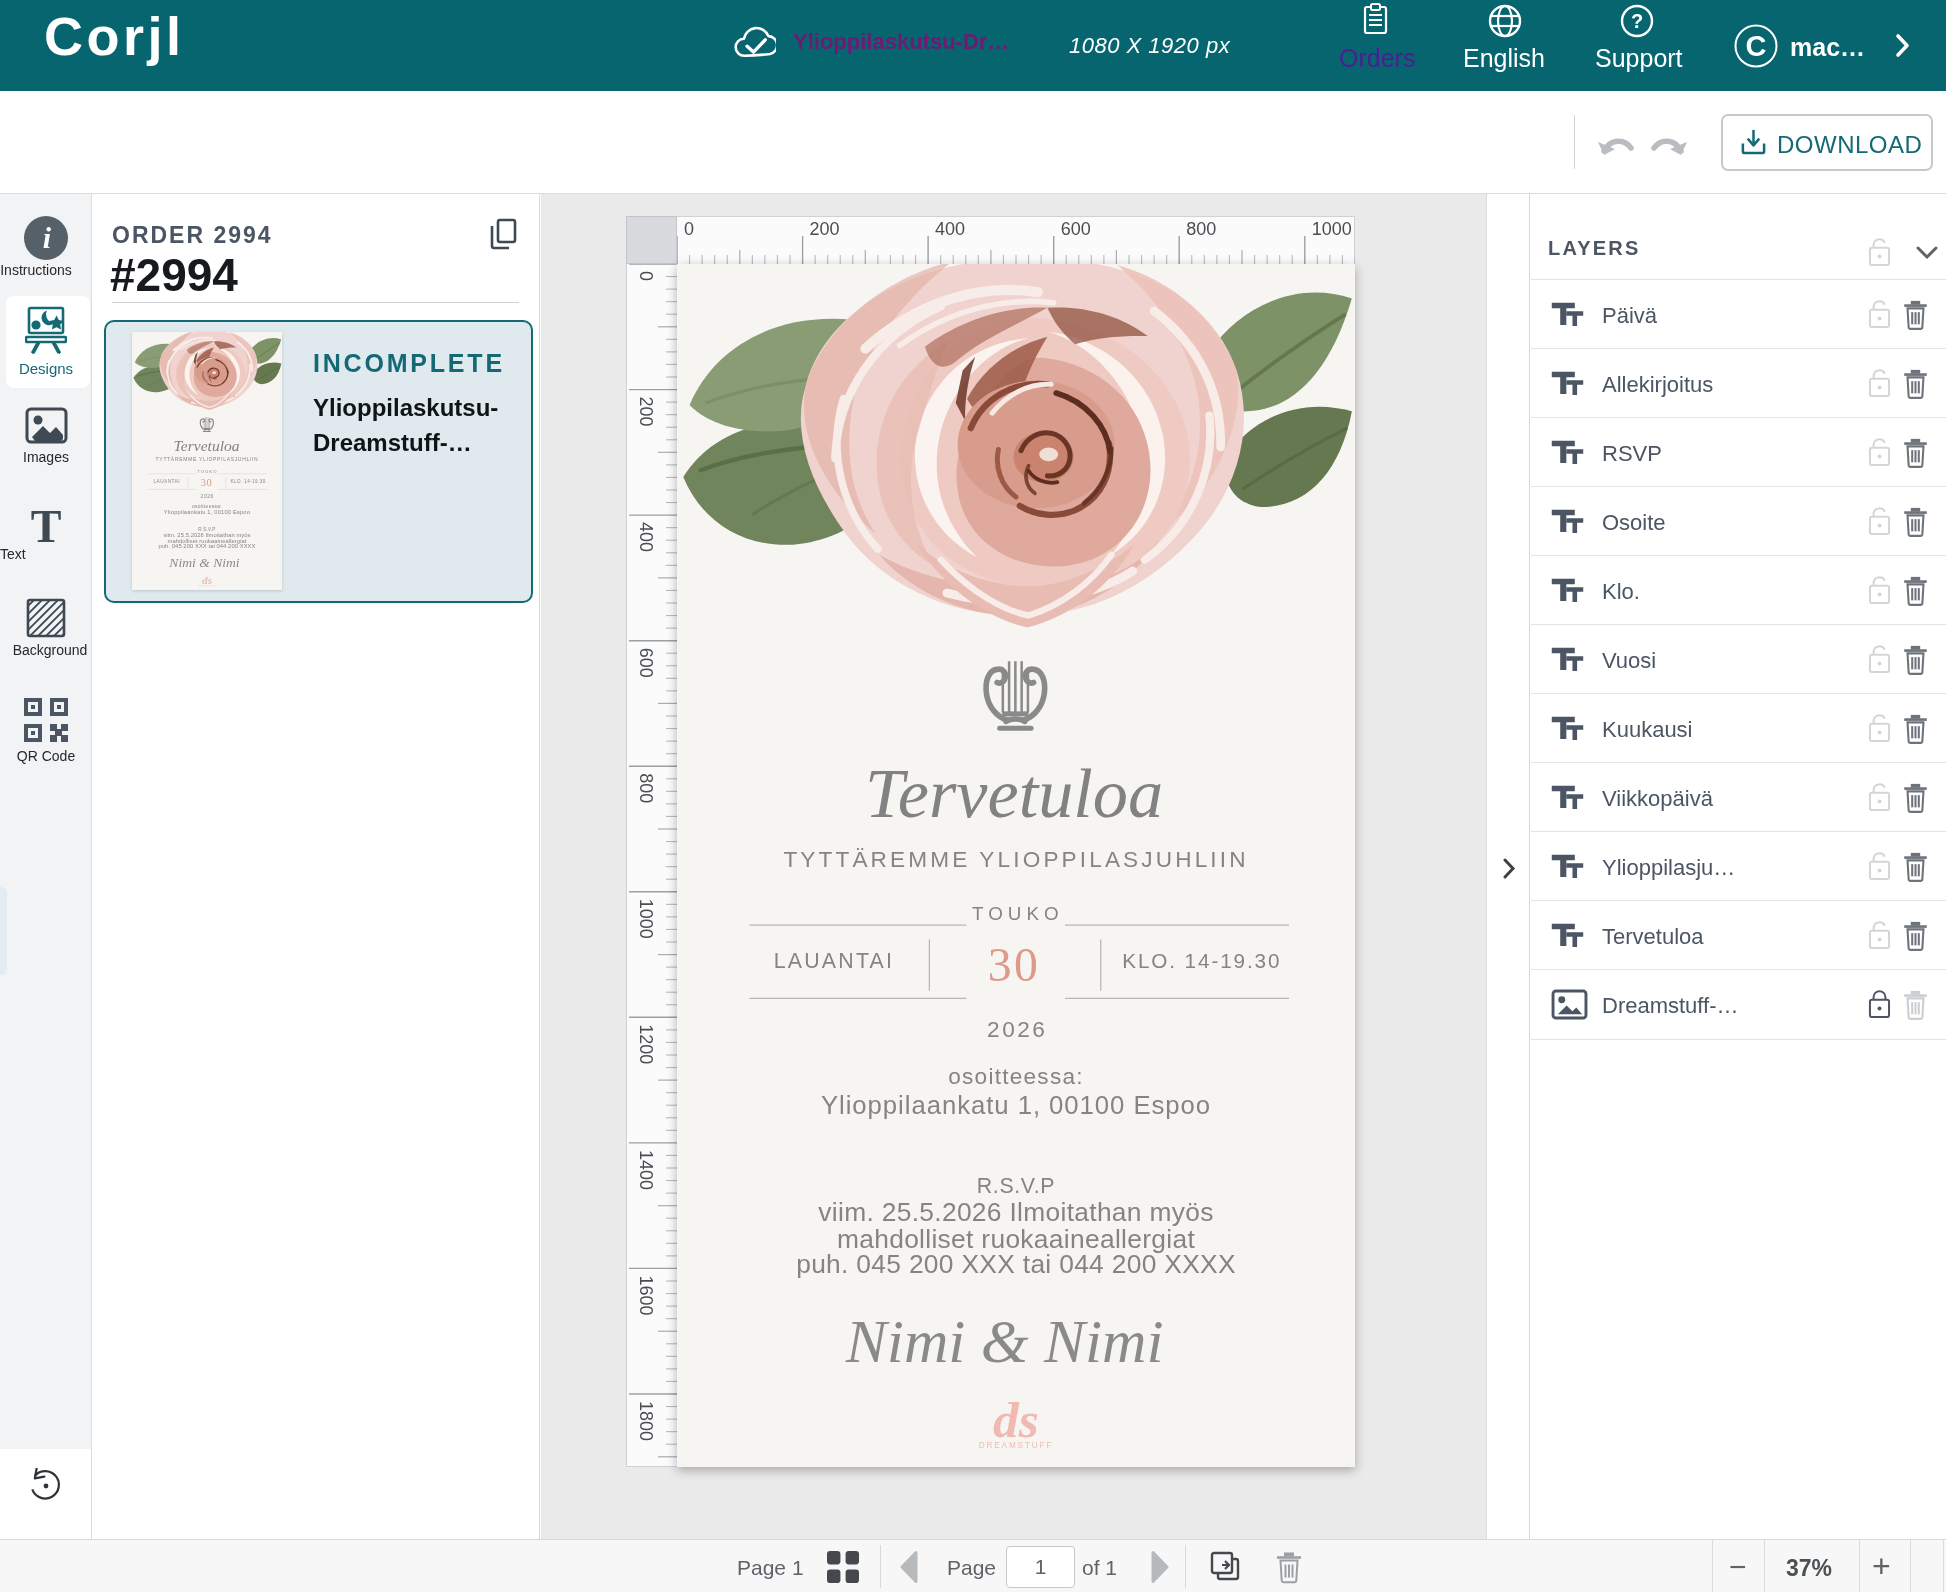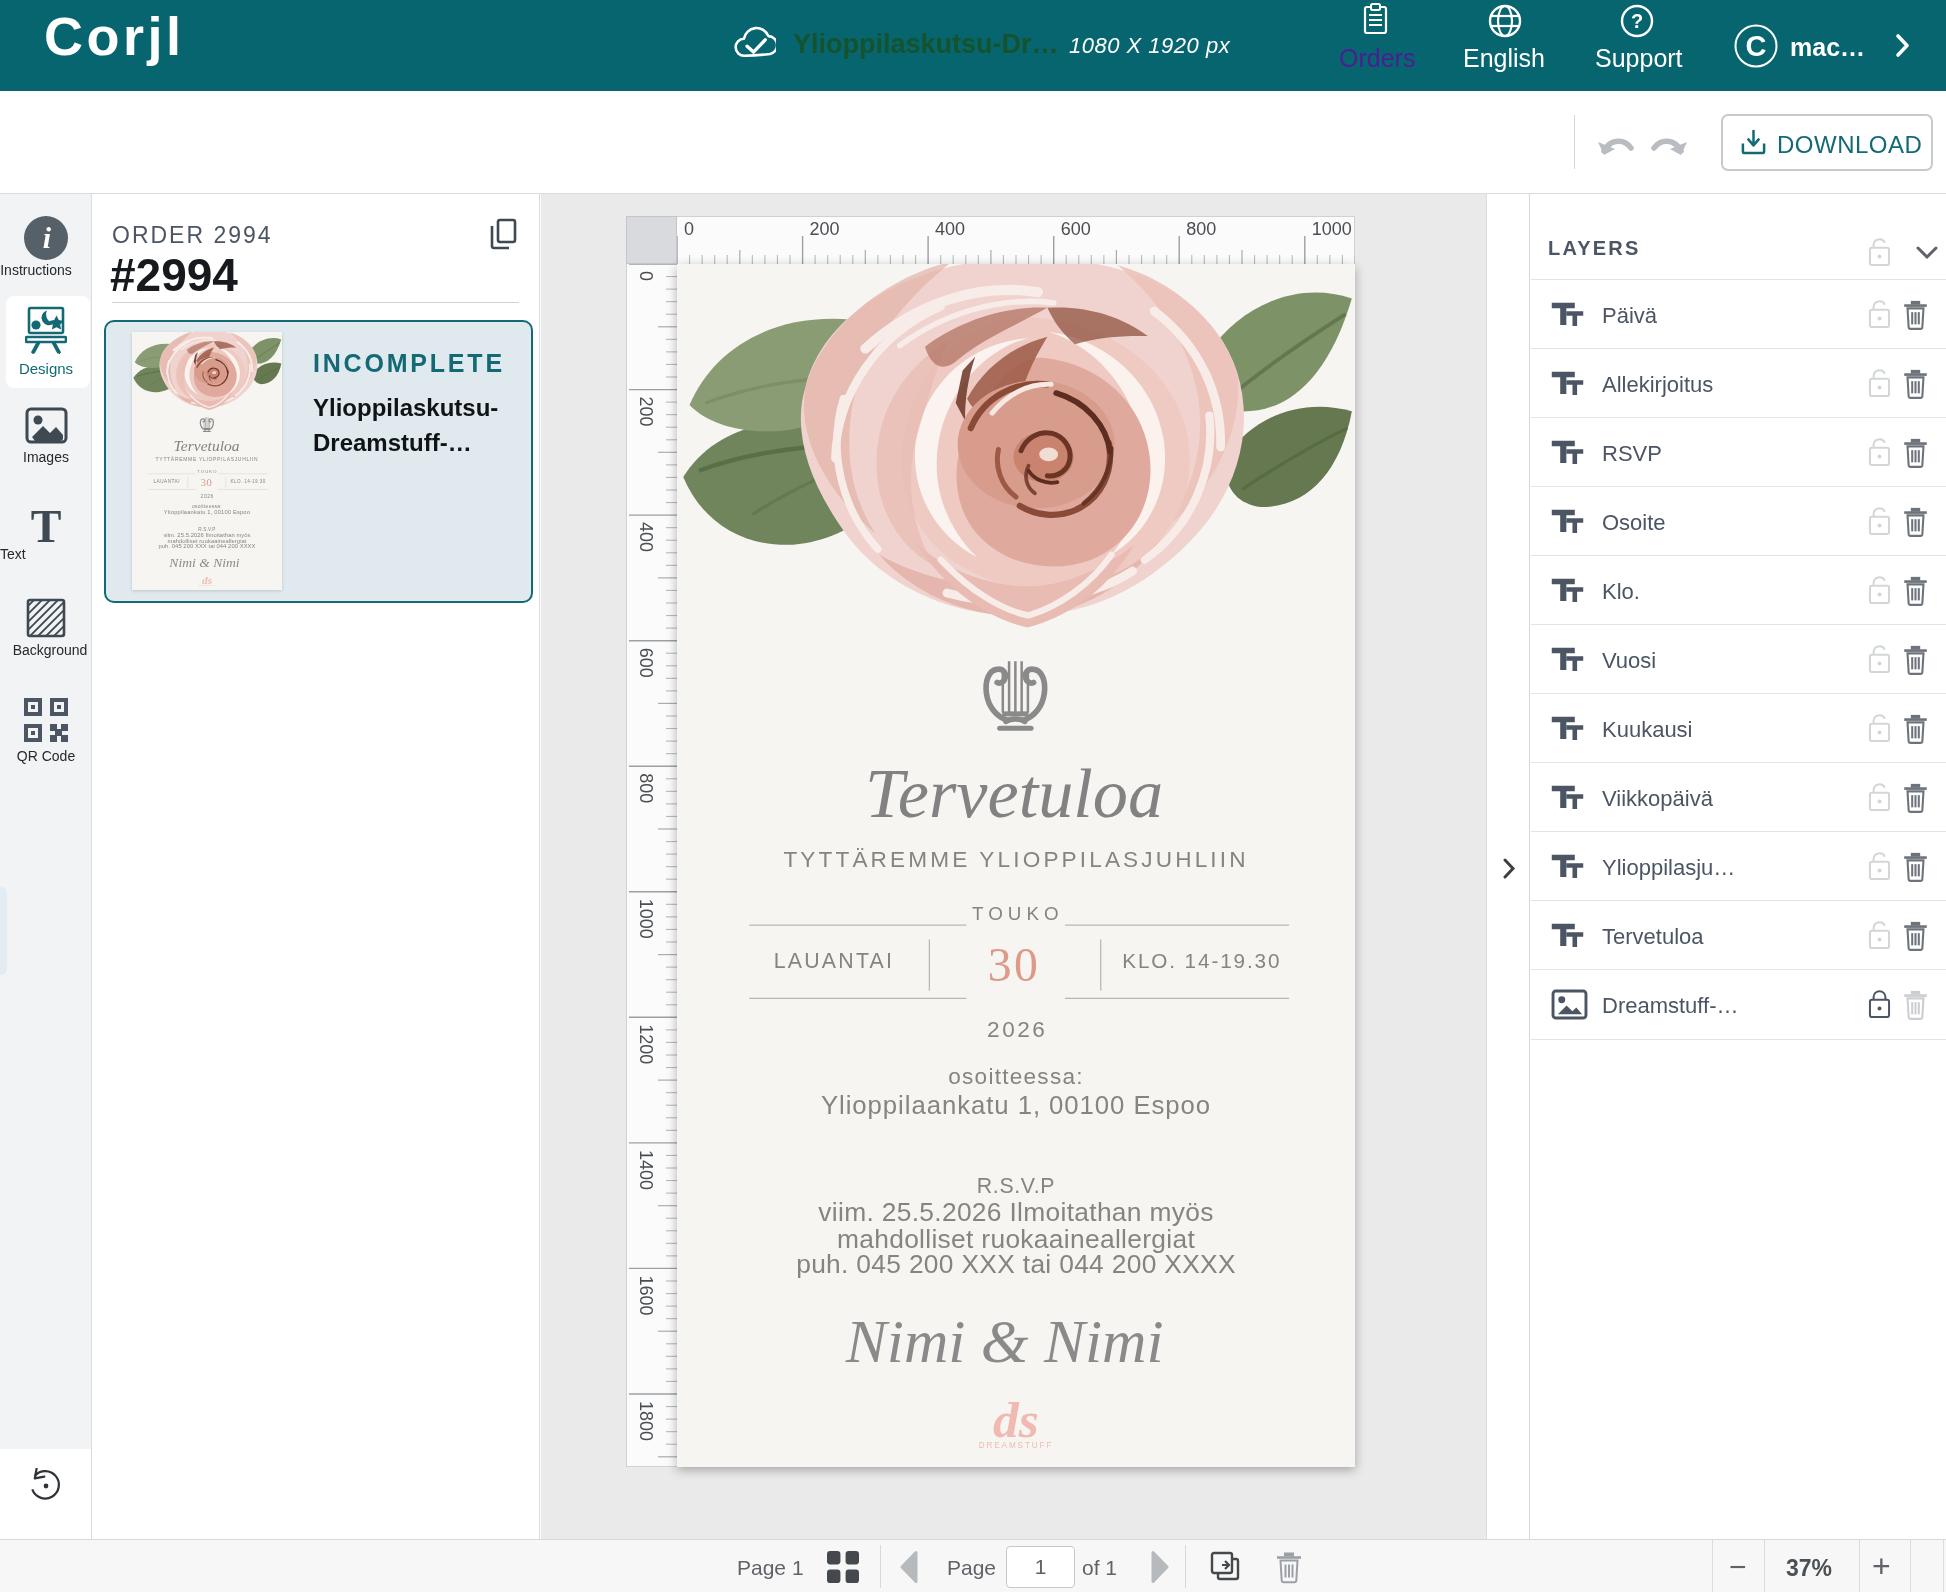--- a/index.html
+++ b/index.html
@@ -90,21 +90,21 @@
         <text x="540" y="1890" font-family="Liberation Sans" font-size="13" letter-spacing="3" fill="#f0bab2" text-anchor="middle">DREAMSTUFF</text>
       </g>
     </defs>
   </svg>
 <div class="abs" style="left:0;top:0;width:1946px;height:91px;background:#07656f"></div>
 <div class="abs" style="left:44px;top:5px;color:#fff;font-size:54px;font-weight:bold;letter-spacing:3.5px">Corjl</div>
 <svg style="position:absolute;left:731px;top:26px" width="45" height="33" viewBox="0 0 38 31">
     <path d="M10.5,28 a8,8 0 0 1 -0.5,-16 a12,12 0 0 1 23,-2.5 a8.5,8.5 0 0 1 1.5,16.8 q-12,1.4 -24,1.7 z" fill="none" stroke="#fff" stroke-width="2.4" stroke-linejoin="round"></path>
     <path d="M13 19 L19 24.5 L30 13" stroke="#fff" stroke-width="3.2" fill="none" stroke-linecap="round" stroke-linejoin="round"></path>
   </svg>
-<div class="abs" style="left:793px;top:29px;color:#14532d;font-size:27px;font-weight:bold">Ylioppilaskutsu-Dr…</div>
+<div class="abs" style="left:793px;top:29px;color:#701a75;font-size:22px;font-weight:bold">Ylioppilaskutsu-Dr…</div>
 <div class="abs" style="left:1069px;top:33px;color:#fff;font-size:22px;font-style:italic;letter-spacing:0.5px">1080 X 1920 px</div>
 <svg style="position:absolute;left:1362px;top:3px" width="27" height="32" viewBox="0 0 27 32">
     <rect x="3" y="4" width="21" height="26" rx="2" fill="none" stroke="#fff" stroke-width="2.2"></rect>
     <rect x="9" y="1" width="9" height="6" rx="1.5" fill="#07656f" stroke="#fff" stroke-width="2"></rect>
     <line x1="7" y1="12" x2="20" y2="12" stroke="#fff" stroke-width="2"></line>
     <line x1="7" y1="17" x2="20" y2="17" stroke="#fff" stroke-width="2"></line>
     <line x1="7" y1="22" x2="20" y2="22" stroke="#fff" stroke-width="2"></line>
   </svg>
 <div class="abs" style="left:1339px;top:44px;color:#4c1d95;font-size:25px">Orders</div>
 <svg style="position:absolute;left:1488px;top:4px" width="34" height="34" viewBox="0 0 34 34">
@@ -212,21 +212,21 @@
 </g>
   </svg>
 <div class="abs" style="left:0;top:748px;width:92px;text-align:center;font-size:14px;color:#24292e">QR Code</div>
 <svg style="position:absolute;left:28px;top:1468px" width="36" height="36" viewBox="0 0 42 42">
     <path d="M8 9 A 16 16 0 1 1 5 25" fill="none" stroke="#2d3338" stroke-width="2.6"></path>
     <path d="M10 1 L8 12 L19 10" fill="none" stroke="#2d3338" stroke-width="2.6" stroke-linejoin="round" stroke-linecap="round"></path>
     <circle cx="21" cy="21" r="2.8" fill="#2d3338"></circle>
   </svg>
 <div class="abs" style="left:0;top:1546px;width:92px;text-align:left;font-size:14px;color:#24292e">Revert</div>
 <div class="abs" style="left:0;top:887px;width:7px;height:88px;background:#e2ecf2;border-radius:0 6px 6px 0"></div>
-<div class="abs" style="left:112px;top:222px;font-size:23px;font-weight:normal;letter-spacing:2px;color:#4b5563">ORDER 2994</div>
+<div class="abs" style="left:112px;top:222px;font-size:23px;font-weight:bold;letter-spacing:2px;color:#4b5563">ORDER 2994</div>
 <svg style="position:absolute;left:490px;top:218px" width="27" height="33" viewBox="0 0 27 33">
     <rect x="8" y="2" width="17" height="22" rx="2" fill="none" stroke="#3f4953" stroke-width="2.6"></rect>
     <path d="M19 30 L4 30 a2 2 0 0 1 -2 -2 L2 8" fill="none" stroke="#3f4953" stroke-width="2.6"></path>
   </svg>
 <div class="abs" style="left:110px;top:248px;font-size:46px;font-weight:bold;color:#16191d">#2994</div>
 <div class="abs" style="left:112px;top:302px;width:407px;height:1px;background:#cfd3d6"></div>
 <div class="abs" style="left:104px;top:320px;width:429px;height:283px;background:#dfe9ee;border:2px solid #136a75;border-radius:10px"></div>
 <div class="abs" style="left:132px;top:332px;width:150px;height:258px;background:#f7f5f2;box-shadow:0 1px 3px rgba(0,0,0,0.15)"><svg width="150" height="258" viewBox="0 0 1080 1920" preserveAspectRatio="none">
       <use href="#invg"></use>
     </svg></div>

